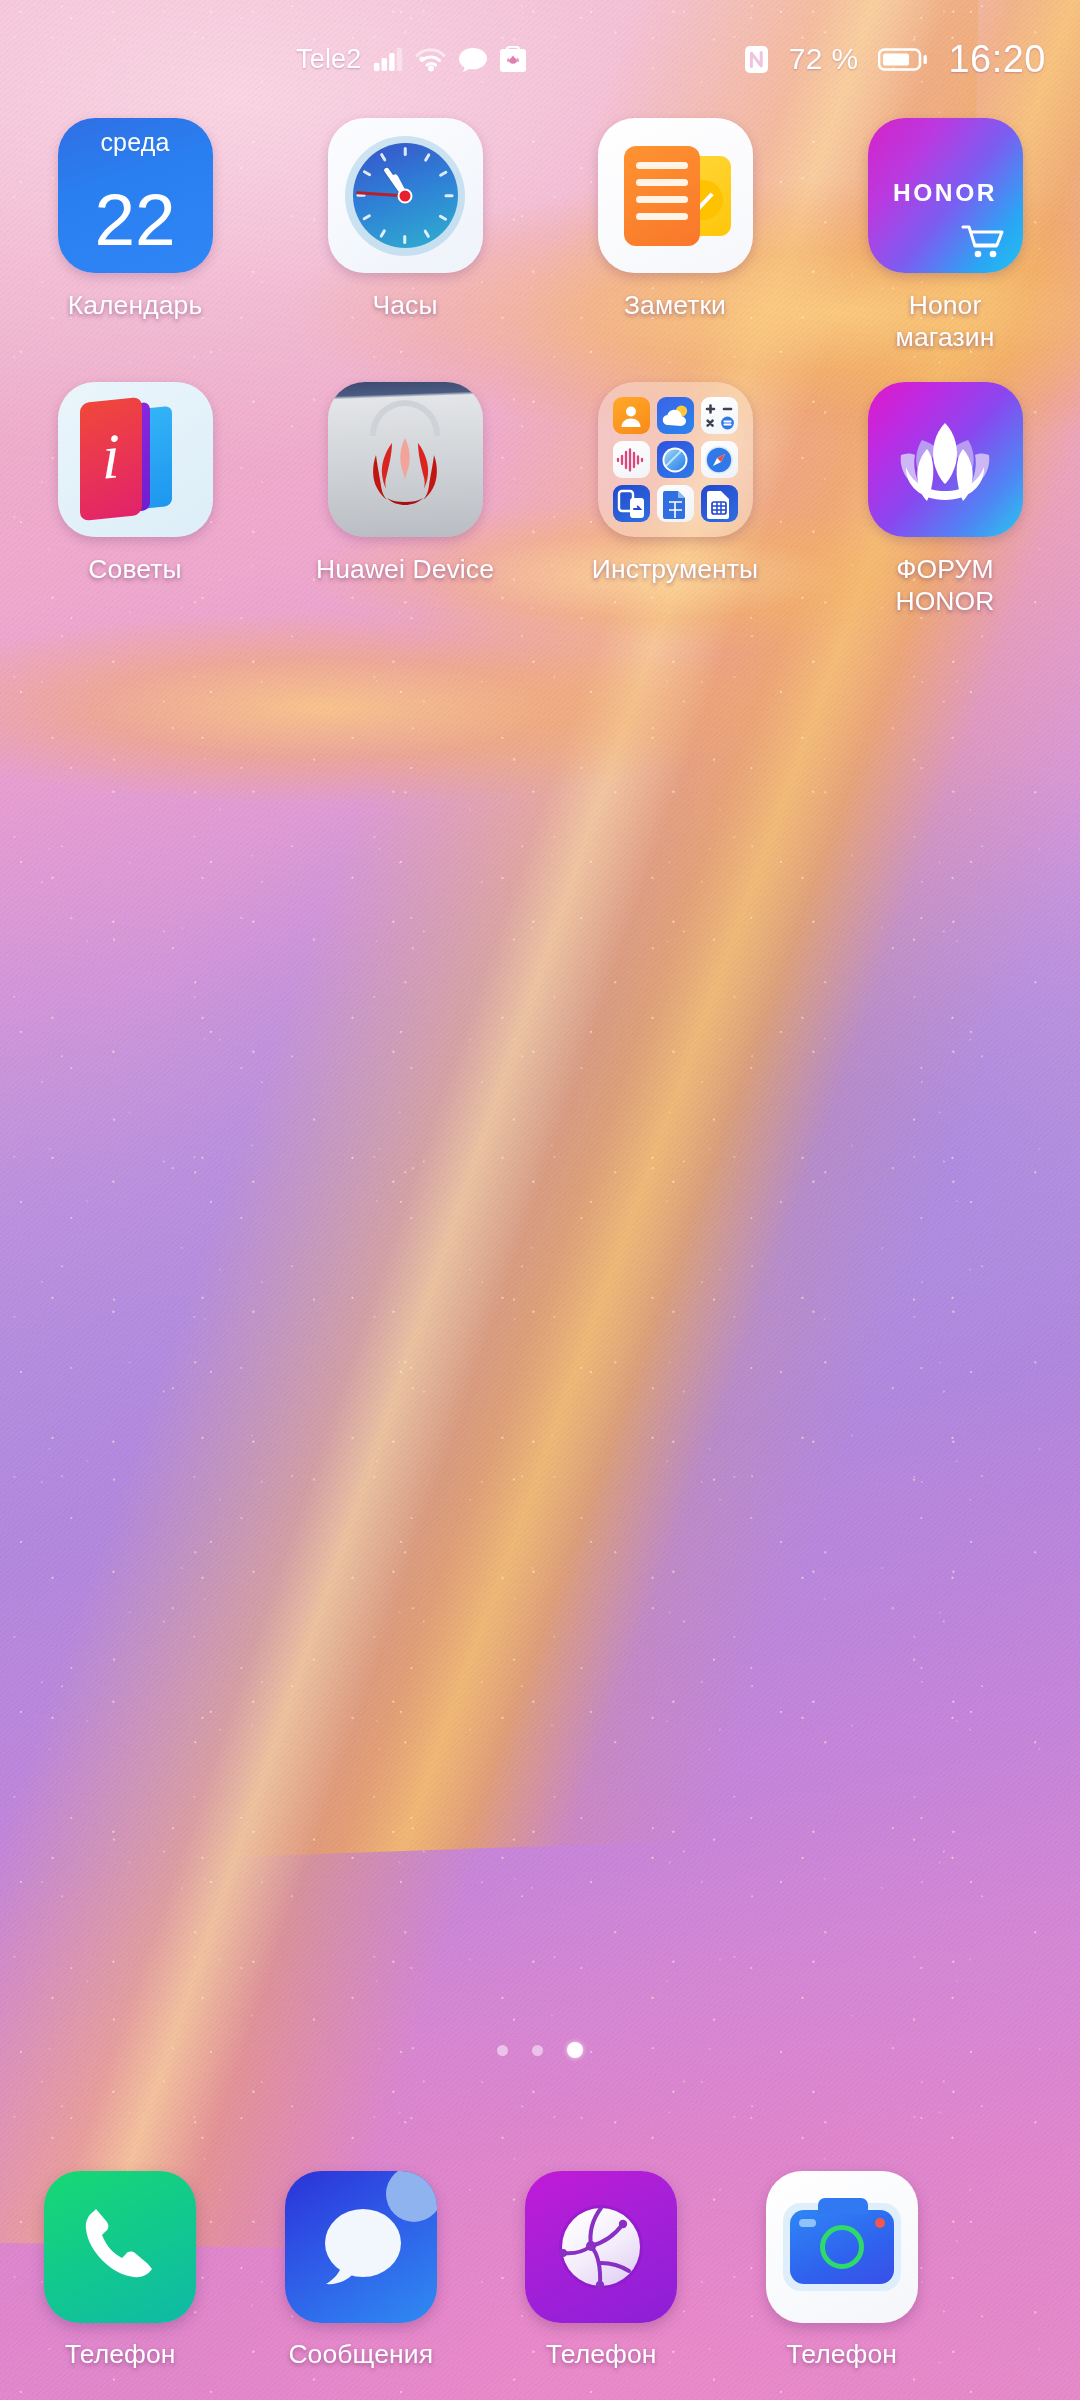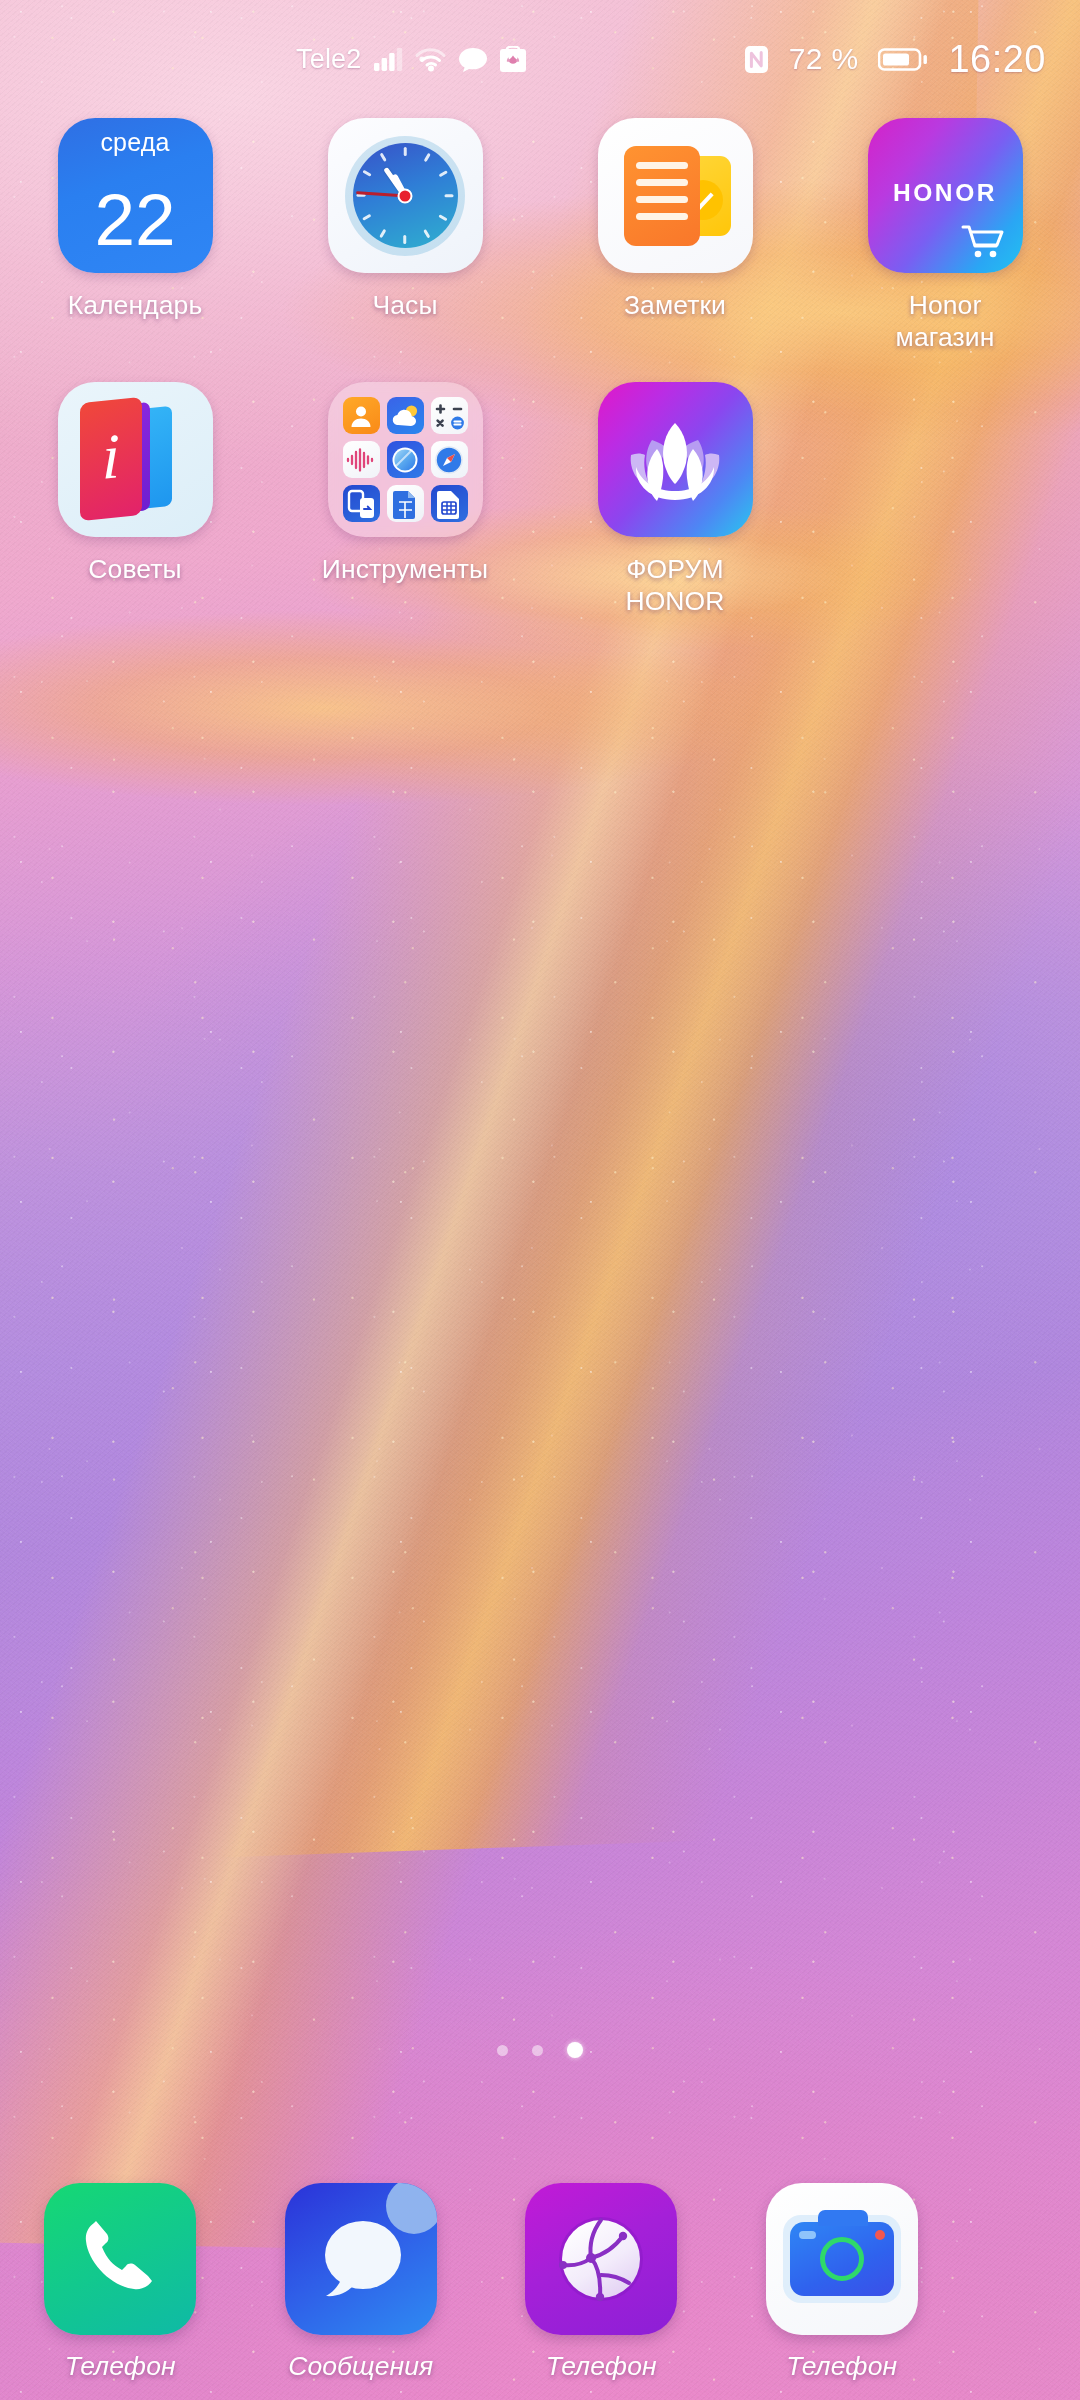--- a/index.html
+++ b/index.html
@@ -250,21 +250,21 @@
   .m-sim      { background:linear-gradient(150deg,#2348cf,#2f6fe0); }
 
   
   .forum { background:linear-gradient(132deg,#e118c8 0%,#bb2ce4 25%,#8b46ef 50%,#4e86f4 78%,#27c8ef 100%);
     display:flex; align-items:center; justify-content:center; }
 
   
   .chatp { background:linear-gradient(160deg,#4aa8f0 0%,#3a9ced 100%); }
 
   
-  #dock { position:absolute; left:0; bottom:18px; width:962px;font-style:italic; }
+  #dock { position:absolute; left:0; bottom:30px; width:962px; }
   .dock-row { display:flex; }
   .dock-cell { width:270px; display:flex; flex-direction:column; align-items:center; }
   .dock-sq { width:152px; height:152px; border-radius:36px; position:relative; overflow:hidden;
     box-shadow:0 5px 13px rgba(85,35,95,.26); }
   .dock-label { margin-top:16px; color:#fff; font-size:26.5px; letter-spacing:.1px;
     text-shadow:0 2px 4px rgba(105,55,105,.55); }
 
   .phone { background:linear-gradient(152deg,#16d873 0%,#12c98d 50%,#0fb9a6 100%);
     display:flex; align-items:center; justify-content:center; }
   .msgs { background:linear-gradient(148deg,#2b32d8 0%,#2f5ee8 48%,#2f8bf2 100%);
@@ -443,20 +443,36 @@
           <div class="tip-blue"></div>
           <div class="tip-purple"></div>
           <div class="tip-red">
             <span class="tip-i">i</span>
           </div>
         </div>
       </div>
       <div class="label">Советы</div>
     </div>
 
+    <div class="cell">
+      <div class="icon-wrap">
+        <div class="sq hwdev">
+          <div class="hw-handle"></div>
+          <svg class="hw-flower" viewBox="0 0 92 72">
+            <path d="M46 4c-5 10-6 22-3 31 2 6 3 9 3 12 0-3 1-6 3-12 3-9 2-21-3-31z" fill="#f2a49a"></path>
+            <path d="M33 9c-7 9-11 21-10 31 .7 7 2.3 11 4 14.6-1-4-1-8 .6-13C29.6 33 33 20 33 9z" fill="#d9241f"></path>
+            <path d="M59 9c7 9 11 21 10 31-.7 7-2.3 11-4 14.6 1-4 1-8-.6-13C62.4 33 59 20 59 9z" fill="#d9241f"></path>
+            <path d="M17 21c-4 11-4 24 1 33 3.5 6.3 6.6 9.4 9.6 11.6-2.8-3.4-4.6-7.2-5.4-12.6C20.6 42 18 30 17 21z" fill="#c11510"></path>
+            <path d="M75 21c4 11 4 24-1 33-3.5 6.3-6.6 9.4-9.6 11.6 2.8-3.4 4.6-7.2 5.4-12.6C71.4 42 74 30 75 21z" fill="#c11510"></path>
+            <path d="M28 64c5 5 12 7 18 7s13-2 18-7c-5 3-11 4-18 4s-13-1-18-4z" fill="#a81010"></path>
+          </svg>
+        </div>
+      </div>
+      <div class="label">Huawei Device</div>
+    </div>
 
     <div class="cell">
       <div class="icon-wrap">
         <div class="sq folder">
 
           <div class="mini m-contacts">
             <svg viewBox="0 0 30 30" width="30" height="30">
               <circle cx="15" cy="10.5" r="5" fill="#fff"></circle>
               <path d="M5.5 26c0-5.3 4.3-8.5 9.5-8.5s9.5 3.2 9.5 8.5z" fill="#fff"></path>
             </svg>

